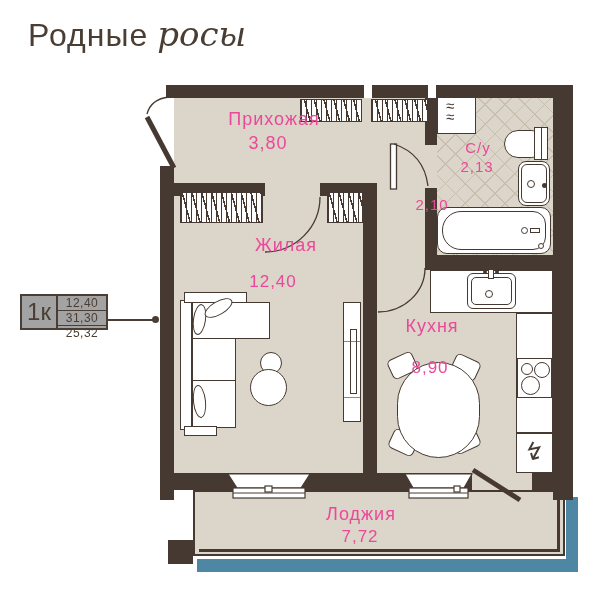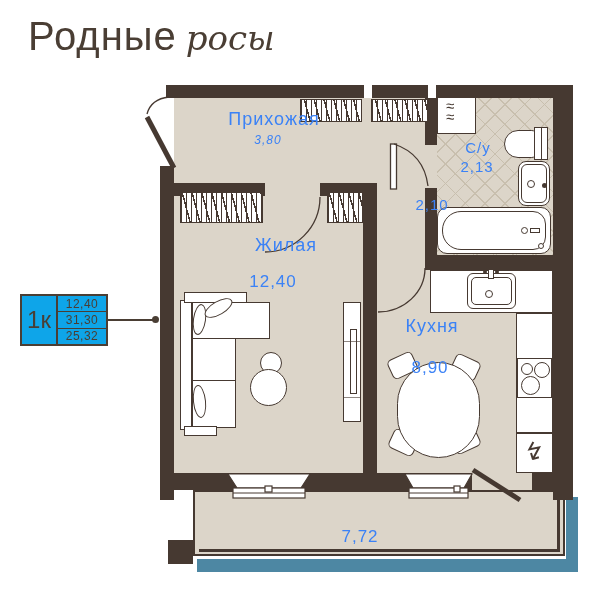--- a/index.html
+++ b/index.html
@@ -1,25 +1,25 @@
 <!DOCTYPE html>
 <html><head>
 <meta charset="utf-8">
 <style>
   html,body{margin:0;padding:0;background:#fff;}
   #canvas{position:relative;width:600px;height:600px;background:#fff;overflow:hidden;
           font-family:"Liberation Sans",sans-serif;}
   
   .logo-line{position:absolute;left:28px;top:14px;white-space:nowrap;color:#4a3e34;}
-  .logo-main{font-size:40px;letter-spacing:1px;text-align:right;}
+  .logo-main{font-size:32px;letter-spacing:1px;text-align:right;}
   .logo-accent{font-family:"DejaVu Serif",serif;font-style:italic;font-size:34px;margin-left:9px;}
   .logo-tagline{position:absolute;left:63px;top:57px;font-size:12px;letter-spacing:4.5px;color:#5f5349;}
   
-  .apt-card{position:absolute;left:20px;top:294px;width:88px;height:52px;border:2px solid #4a3e34;
-            box-sizing:border-box;display:flex;background:#0ea5e9;}
+  .apt-card{position:absolute;left:20px;top:294px;width:88px;height:36px;border:2px solid #4a3e34;
+            box-sizing:border-box;display:flex;background:#a3a3a3;}
   .apt-type{width:34px;display:flex;align-items:center;justify-content:center;font-size:24px;color:#4a3e34;}
   .apt-values{flex:1;display:flex;flex-direction:column;border-left:2px solid #4a3e34;}
   .apt-row{flex:1;display:flex;align-items:center;justify-content:center;font-size:12px;color:#4a3e34;
            border-bottom:1.5px solid #4a3e34;letter-spacing:0.5px;}
   .apt-row:last-child{border-bottom:none;}
   .leader-line{position:absolute;left:108px;top:319px;width:46px;height:2px;background:#4a3e34;}
   .leader-dot{position:absolute;left:152px;top:316px;width:7px;height:7px;border-radius:50%;background:#4a3e34;}
   
   .floor{position:absolute;background:#dcd5c9;z-index:1;}
   .tile{position:absolute;z-index:2;background-color:#dcd5c9;
@@ -28,21 +28,21 @@
   .wall{position:absolute;background:#463931;z-index:3;}
   .slit{position:absolute;background:#fff;z-index:3;}
   .fix{position:absolute;background:#fff;border:1.5px solid #463931;box-sizing:border-box;z-index:4;}
   .thinfix{position:absolute;background:#fff;border:1px solid #463931;box-sizing:border-box;z-index:4;}
   .hatch{position:absolute;background-color:#fff;border:1.5px solid #463931;box-sizing:border-box;z-index:4;
          background-image:repeating-linear-gradient(90deg,#463931 0 1px,transparent 1px 5px),
                           repeating-linear-gradient(75deg,transparent 0 8px,#463931 8px 9.5px);}
   .circle{border-radius:50%;}
   .opening{position:absolute;background:#dcd5c9;z-index:4;}
   .overlay-svg{position:absolute;left:0;top:0;z-index:5;pointer-events:none;}
-  .room-label{position:absolute;transform:translateX(-50%);color:#3b82f6;letter-spacing:1px;
+  .room-label{position:absolute;transform:translateX(-50%);color:#ec4899;letter-spacing:1px;
               white-space:nowrap;z-index:6;}
   .icon-glyph{position:absolute;color:#463931;z-index:5;line-height:1;}
   .teal{position:absolute;background:#4d87a3;z-index:1;}
   .loggia-box{position:absolute;background:#dcd5c9;border:2px solid #463931;box-sizing:border-box;z-index:1;}
   .loggia-inner{position:absolute;border-bottom:3px solid #463931;border-right:3px solid #463931;z-index:2;}
 </style>
 </head>
 <body>
 
 <div id="canvas">
@@ -160,23 +160,24 @@
       <line x1="233" y1="493" x2="305" y2="493" stroke-width="1"></line>
       <rect x="265" y="486" width="7" height="6" fill="#fff" stroke-width="1.2"></rect>
       <polygon points="405,474 472,474 464,488 413,488" fill="#fff" stroke-width="1.2"></polygon>
       <rect x="409" y="488" width="59" height="10" fill="#fff" stroke-width="1.2"></rect>
       <line x1="409" y1="493" x2="468" y2="493" stroke-width="1"></line>
       <rect x="454" y="486" width="6" height="6" fill="#fff" stroke-width="1.2"></rect>
     </g>
   </svg>
 
   <div class="room-label" style="left:274px;top:109px;font-size:18px;">Прихожая</div>
-  <div class="room-label" style="left:268px;top:133px;font-size:12px;font-style:italic;">3,80</div>
+  <div class="room-label" style="left:268px;top:133px;font-size:18px;">3,80</div>
   <div class="room-label" style="left:478px;top:139px;font-size:15px;">С/у</div>
   <div class="room-label" style="left:477px;top:158px;font-size:15px;">2,13</div>
   <div class="room-label" style="left:400px;top:196px;font-size:15px;margin-left:32px;">2,10</div>
   <div class="room-label" style="left:274px;top:235px;font-size:18px;margin-left:12px;">Жилая</div>
   <div class="room-label" style="left:273px;top:272px;font-size:17px;">12,40</div>
   <div class="room-label" style="left:432px;top:316px;font-size:18px;">Кухня</div>
   <div class="room-label" style="left:430px;top:358px;font-size:17px;">8,90</div>
+  <div class="room-label" style="left:361px;top:504px;font-size:18px;">Лоджия</div>
   <div class="room-label" style="left:360px;top:527px;font-size:17px;">7,72</div>
 
 </div>
 
 </body></html>

